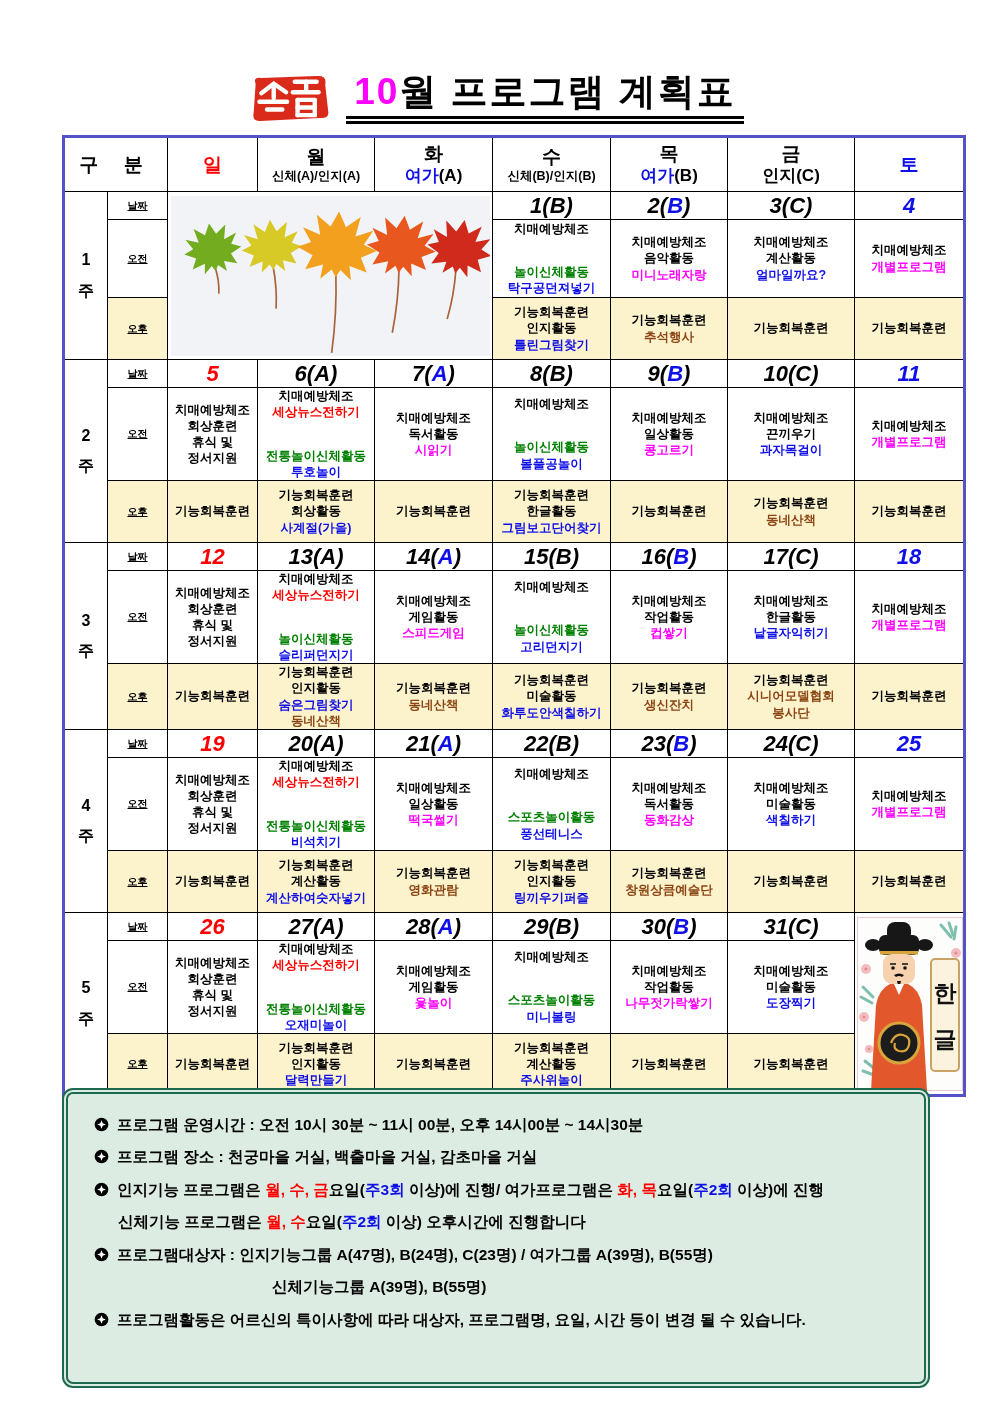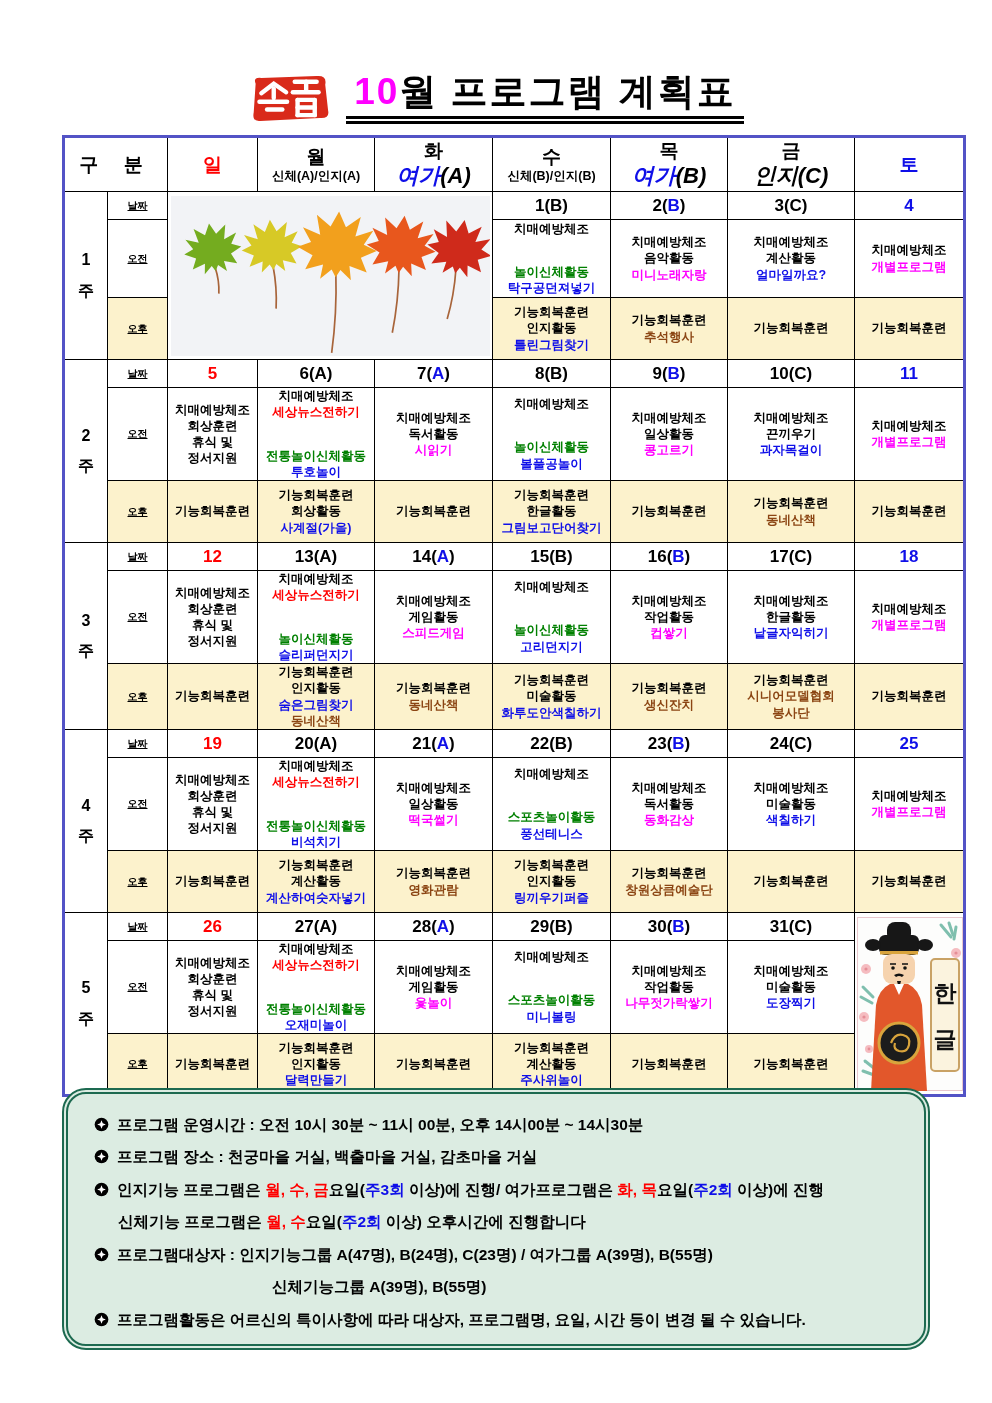--- a/index.html
+++ b/index.html
@@ -22,38 +22,38 @@
   tr.hdr{height:55px;}
   tr.r-date{height:28px;}
   tr.r-am{height:90px;}
   tr.r-am.w1{height:78px;}
   tr.r-pm{height:62px;}
   tr.r-pm td{background:#fcf2cc;}
   td.wk{background:#fff !important;font-size:16px;line-height:1.9;}
   td.gubun{font-size:19px;letter-spacing:10px;}
   .hday{font-size:19px;line-height:1.25;}
   .hsub{font-size:12.5px;line-height:1.2;}
-  .hsub.big{font-size:22px;font-style:italic;}
+  .hsub.big{font-size:17px;}
   td.rl{font-size:10px;text-decoration:underline;}
-  td.dt{font-size:17px;}
+  td.dt{font-size:22px;font-style:italic;}
   .ln{font-size:12.5px;line-height:1.3;}
   td.imgcell{background:#fff !important;padding:2px;}
   td.imgcell svg{display:block;margin:0 auto;}
 
   
   .c-k{color:#000000;}
   .c-r{color:#ff0000;}
   .c-b{color:#0f0fe8;}
   .c-g{color:#008000;margin-top:27px;}
   .c-m{color:#ff00ff;}
   .c-br{color:#8b4513;}
 
   
-  .notes{position:absolute;left:62px;top:1088px;width:868px;height:262px;box-sizing:border-box;
-         background:#dcece2;border:6px double #1d6a50;border-radius:24px;
+  .notes{position:absolute;left:62px;top:1088px;width:868px;height:300px;box-sizing:border-box;
+         background:#dcece2;border:6px double #1d6a50;border-radius:11px;
          padding:20px 24px 0 26px;}
   .note{display:flex;align-items:flex-start;gap:8px;font-size:15.5px;color:#000;
         margin-bottom:10px;line-height:1.45;}
   .note .bicon{flex:0 0 auto;margin-top:3px;}
   .note.ind1{margin-left:24px;}
   .note.ind2{margin-left:178px;text-align:center;}
 </style>
 </head>
 <body>
 

